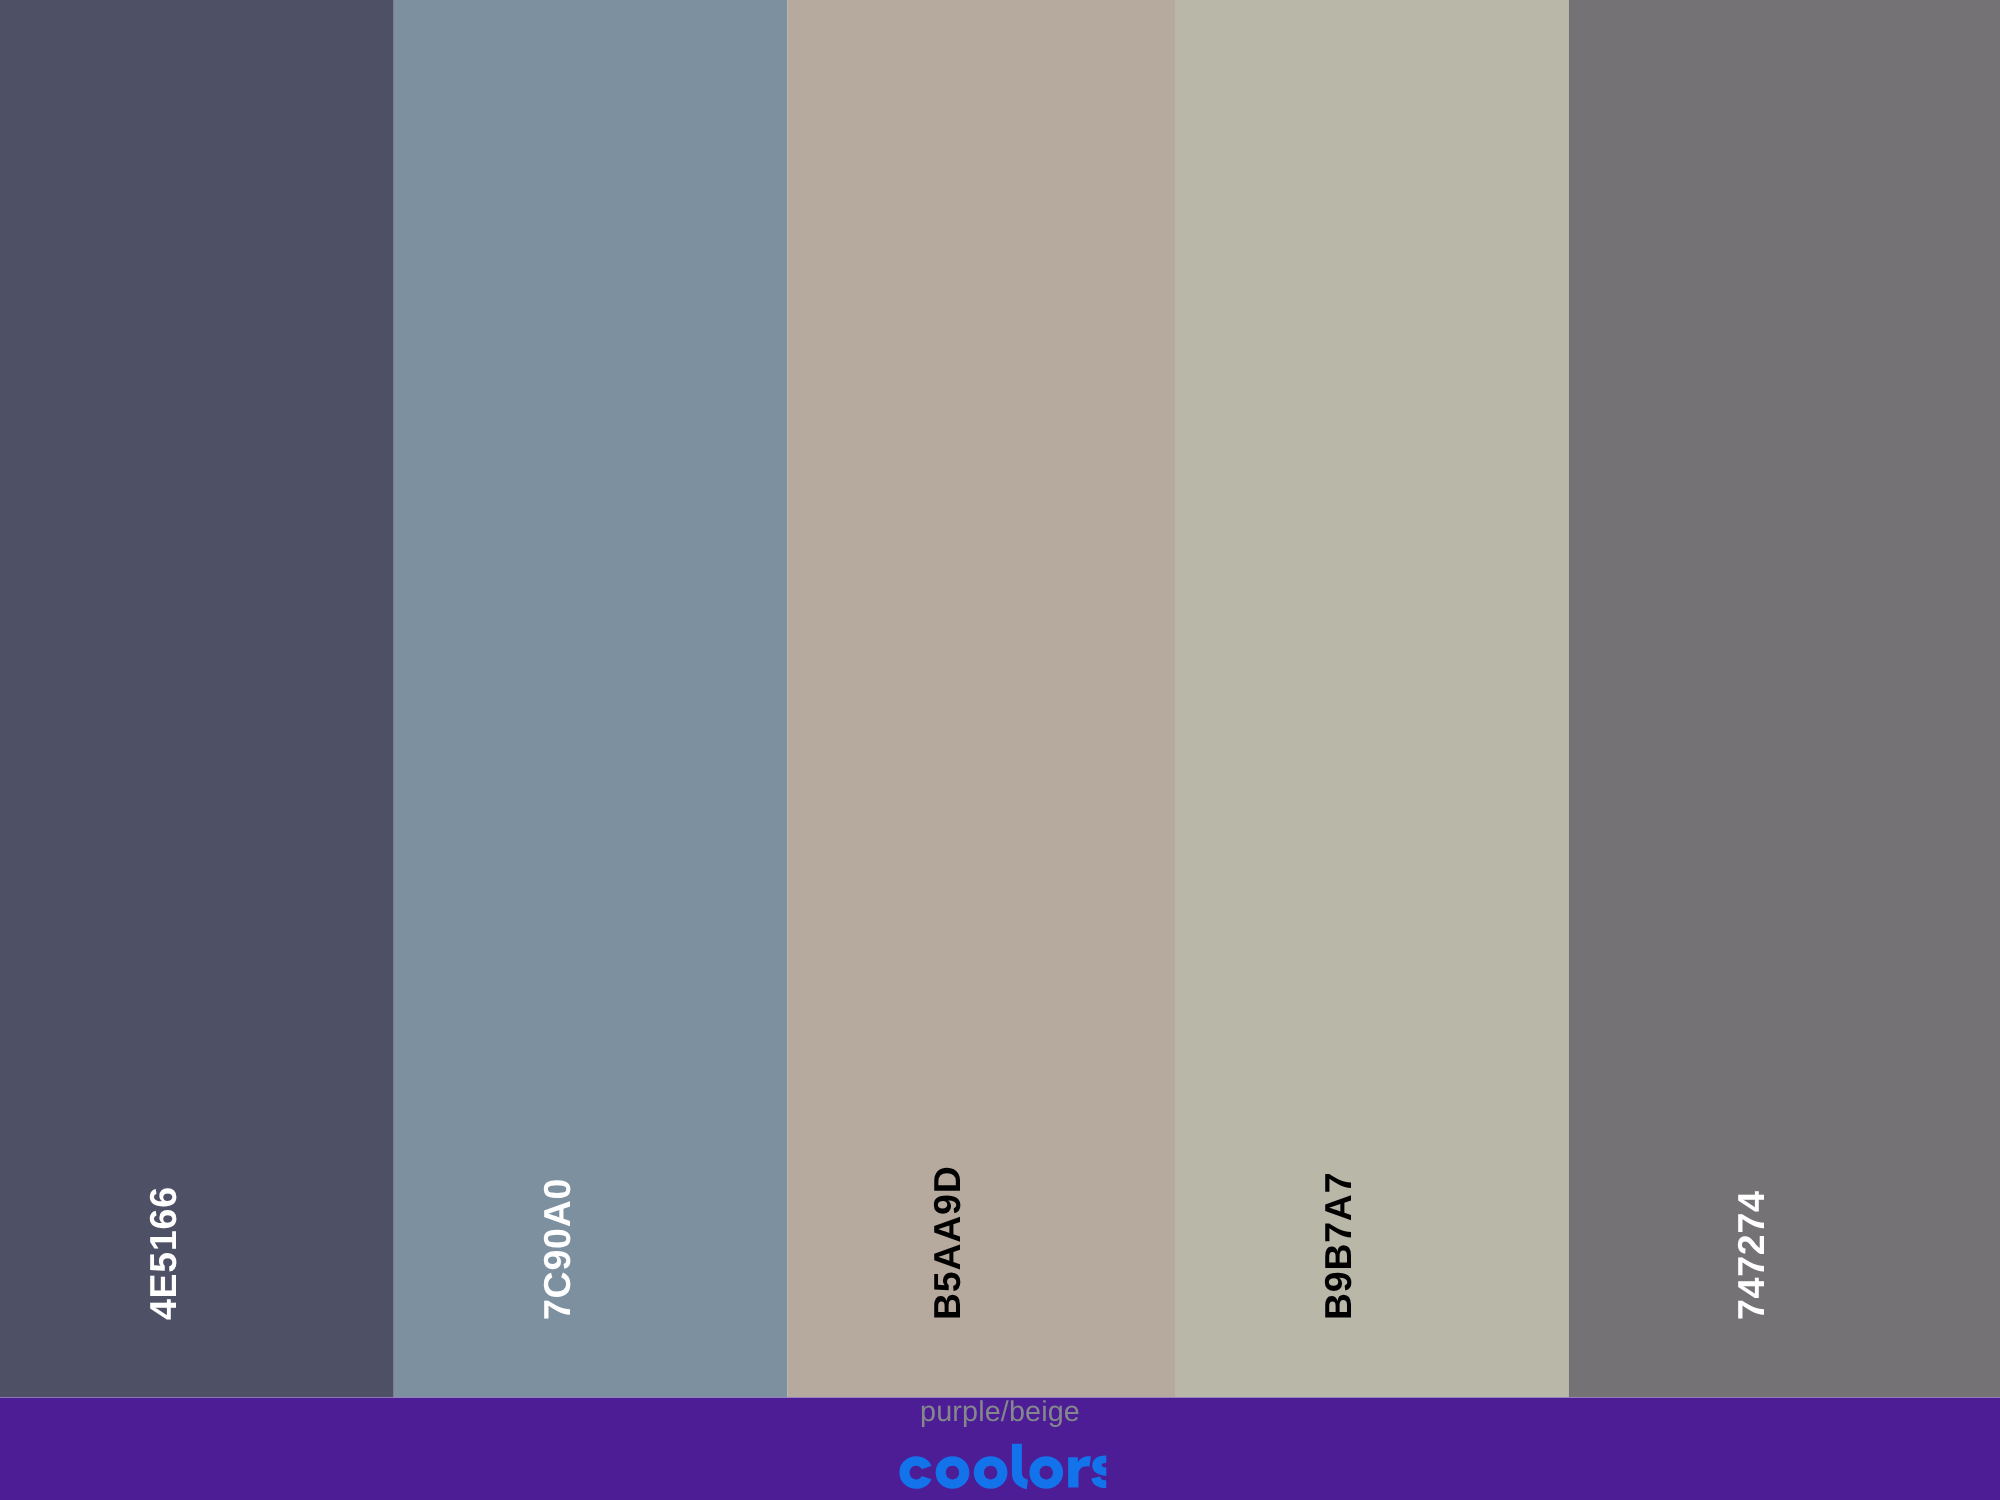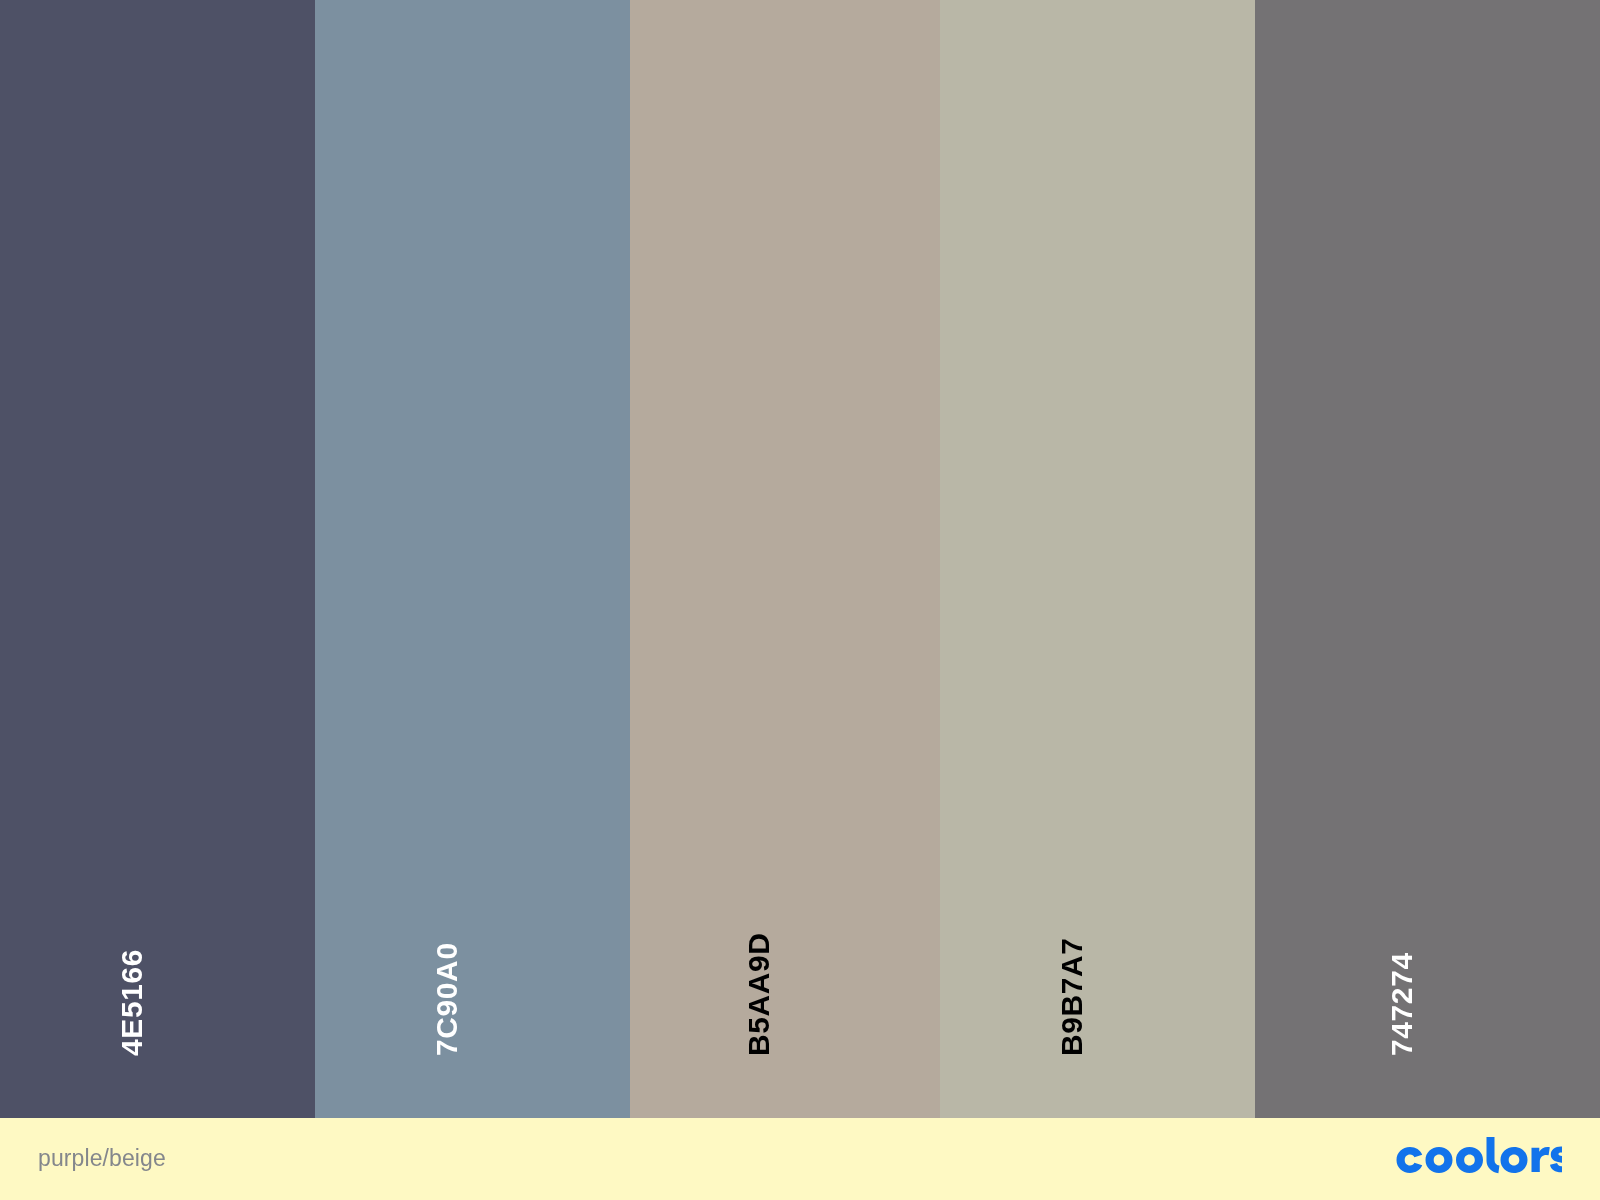--- a/index.html
+++ b/index.html
@@ -59,26 +59,27 @@
   }
 
   .label-light { color: #ffffff; }
   .label-dark  { color: #000000; }
 
   
   #export-footer {
     position: relative;
     width: 1600px;
     height: 82px;
-    background: #fef9c3;
+    background: #4c1d95;
     display: flex;
     align-items: center;
     justify-content: space-between;
     box-sizing: border-box;
     padding: 0 38px 0 38px;
+    flex-direction: column;
   }
 
   #palette-name {
     font-family: "Liberation Sans", sans-serif;
     font-size: 23px;
     font-weight: normal;
     color: #84878c;
     letter-spacing: 0.1px;
     line-height: 1;
     padding-bottom: 2px;

